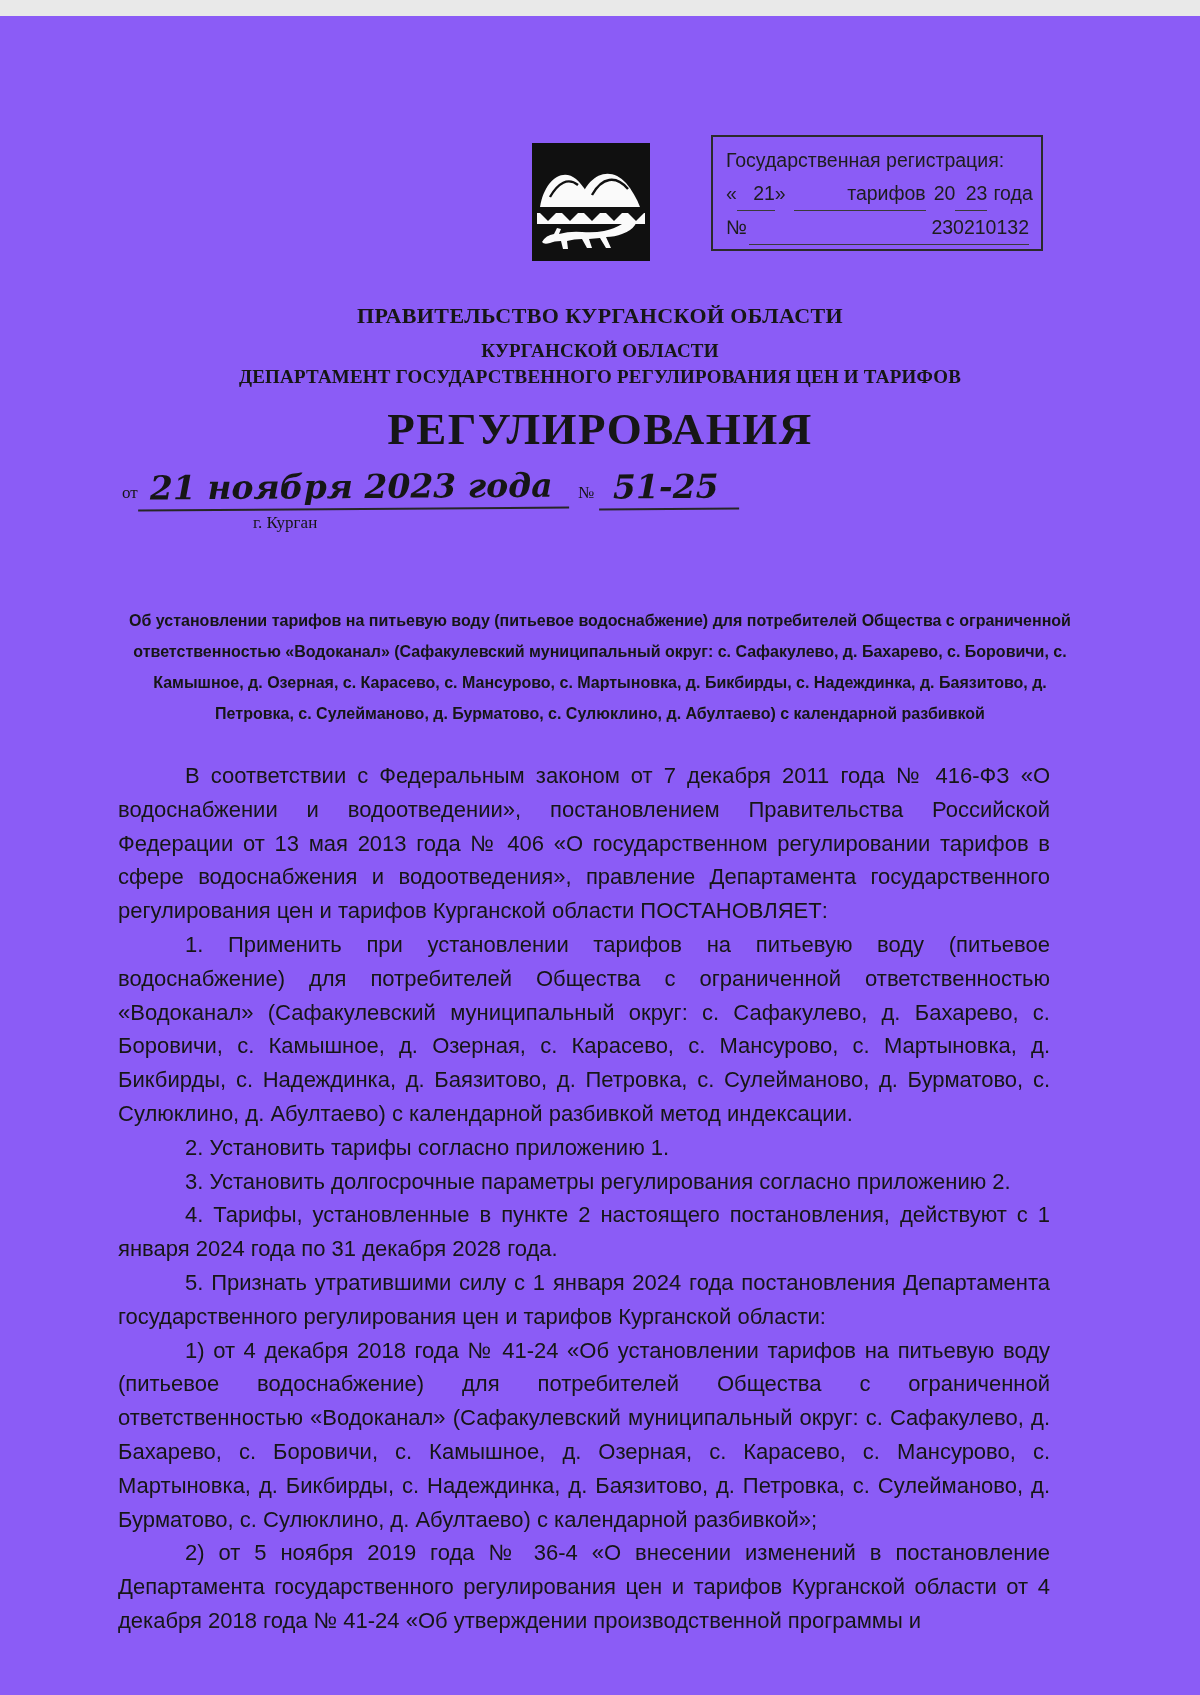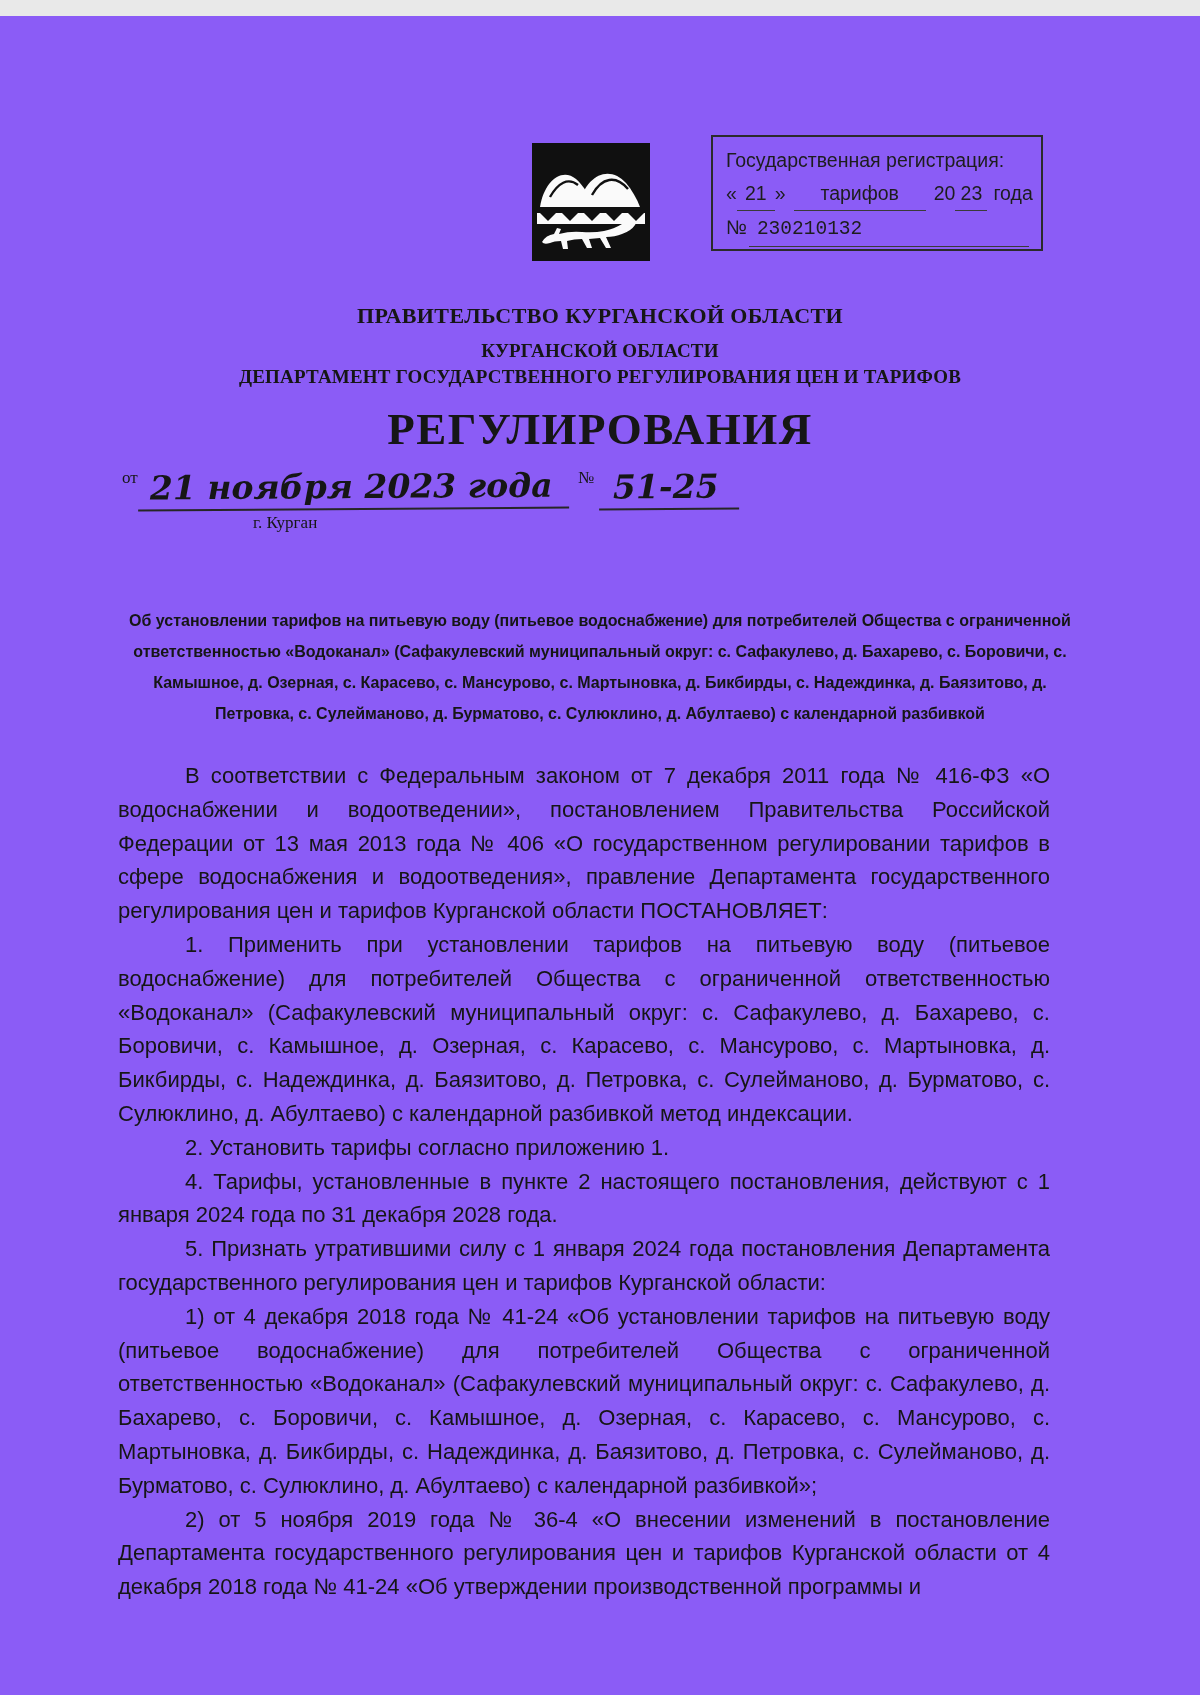--- a/index.html
+++ b/index.html
@@ -23,25 +23,25 @@
   
   .regbox {
     position: absolute; left: 711px; top: 119px; width: 332px; height: 116px;
     border: 2px solid #2b2b2b;
     padding: 7px 12px 6px 13px;
     font-size: 19.5px;
     line-height: 33px;
     color: #1d1d1d;
   }
   .regline { display: flex; align-items: baseline; white-space: nowrap; }
-  .u { border-bottom: 1.6px solid #3a3a3a; display: inline-block; text-align: center; }
+  .u { border-bottom: 1.6px solid #3a3a3a; display: inline-block; text-align: right; }
   .u-day   { min-width: 38px; }
   .u-month { min-width: 132px; margin: 0 8px; }
   .u-year  { min-width: 32px; margin-right: 6px; }
-  .u-num   { flex: 1; text-align: left; padding-left: 8px; font-family: Liberation Mono, monospace; }
+  .u-num   { flex: 1; text-align: right; padding-left: 8px; }
   .regnum-sign { padding-right: 2px; }
 
   
   .gov {
     text-align: center;
     font-family: "Liberation Serif", serif;
     font-weight: 700;
     font-size: 22px;
     letter-spacing: 0.4px;
   }
@@ -60,21 +60,21 @@
     font-weight: 700;
     font-size: 45px;
     letter-spacing: 1.5px;
     margin-top: 13px;
   }
 
   
   .dateline {
     margin: 13px 0 0 122px;
     display: flex;
-    align-items: flex-start;
+    align-items: flex-end;
     font-family: "Liberation Serif", serif;
   }
   .from-label { font-size: 17px; padding-bottom: 7px; }
   .hand {
     font-family: "DejaVu Serif", serif;
     font-style: italic;
     font-weight: 600;
     font-size: 33px;
     line-height: 38px;
     border-bottom: 2px solid #262626;
@@ -158,19 +158,20 @@
     <span class="hand hand-num">51-25</span>
   </div>
   <div class="city">г. Курган</div>
 
   <div class="subject">Об установлении тарифов на питьевую воду (питьевое водоснабжение) для потребителей Общества с ограниченной ответственностью «Водоканал» (Сафакулевский муниципальный округ: с. Сафакулево, д. Бахарево, с. Боровичи, с. Камышное, д. Озерная, с. Карасево, с. Мансурово, с. Мартыновка, д. Бикбирды, с. Надеждинка, д. Баязитово, д. Петровка, с. Сулейманово, д. Бурматово, с. Сулюклино, д. Абултаево) с календарной разбивкой</div>
 
   <div class="docbody">
     <p>В соответствии с Федеральным законом от 7 декабря 2011 года № 416-ФЗ «О водоснабжении и водоотведении», постановлением Правительства Российской Федерации от 13 мая 2013 года № 406 «О государственном регулировании тарифов в сфере водоснабжения и водоотведения», правление Департамента государственного регулирования цен и тарифов Курганской области ПОСТАНОВЛЯЕТ:</p>
     <p>1. Применить при установлении тарифов на питьевую воду (питьевое водоснабжение) для потребителей Общества с ограниченной ответственностью «Водоканал» (Сафакулевский муниципальный округ: с. Сафакулево, д. Бахарево, с. Боровичи, с. Камышное, д. Озерная, с. Карасево, с. Мансурово, с. Мартыновка, д. Бикбирды, с. Надеждинка, д. Баязитово, д. Петровка, с. Сулейманово, д. Бурматово, с. Сулюклино, д. Абултаево) с календарной разбивкой метод индексации.</p>
     <p>2. Установить тарифы согласно приложению 1.</p>
+    <p>3. Установить долгосрочные параметры регулирования согласно приложению 2.</p>
     <p>4. Тарифы, установленные в пункте 2 настоящего постановления, действуют с 1 января 2024 года по 31 декабря 2028 года.</p>
     <p>5. Признать утратившими силу с 1 января 2024 года постановления Департамента государственного регулирования цен и тарифов Курганской области:</p>
     <p>1) от 4 декабря 2018 года № 41-24 «Об установлении тарифов на питьевую воду (питьевое водоснабжение) для потребителей Общества с ограниченной ответственностью «Водоканал» (Сафакулевский муниципальный округ: с. Сафакулево, д. Бахарево, с. Боровичи, с. Камышное, д. Озерная, с. Карасево, с. Мансурово, с. Мартыновка, д. Бикбирды, с. Надеждинка, д. Баязитово, д. Петровка, с. Сулейманово, д. Бурматово, с. Сулюклино, д. Абултаево) с календарной разбивкой»;</p>
     <p>2) от 5 ноября 2019 года № 36-4 «О внесении изменений в постановление Департамента государственного регулирования цен и тарифов Курганской области от 4 декабря 2018 года № 41-24 «Об утверждении производственной программы и</p>
   </div>
 
 </div>
 
 </body></html>

